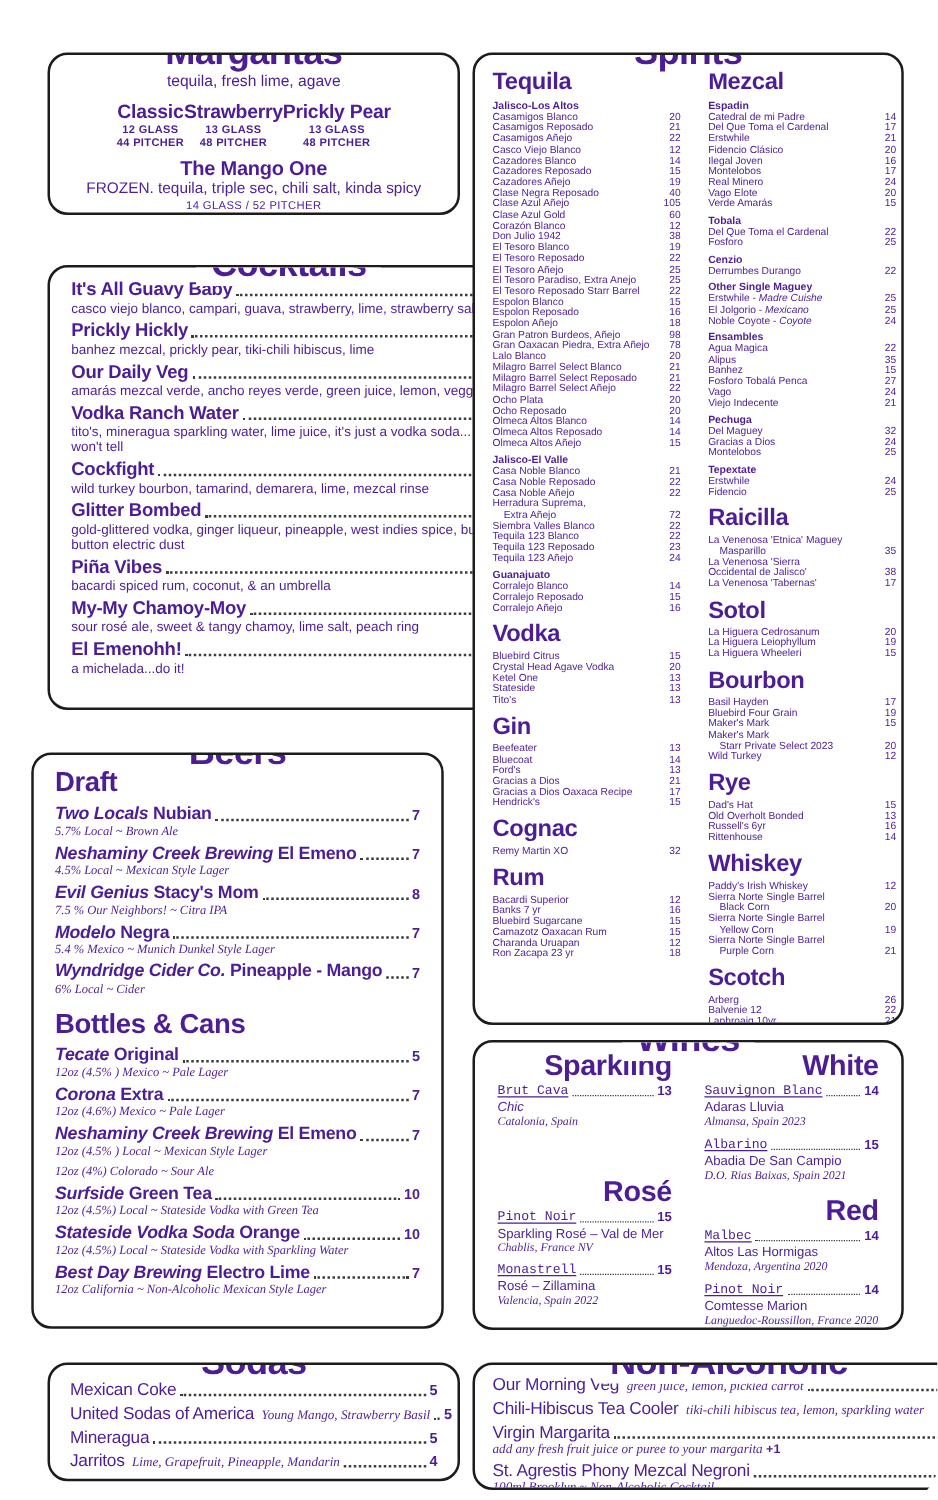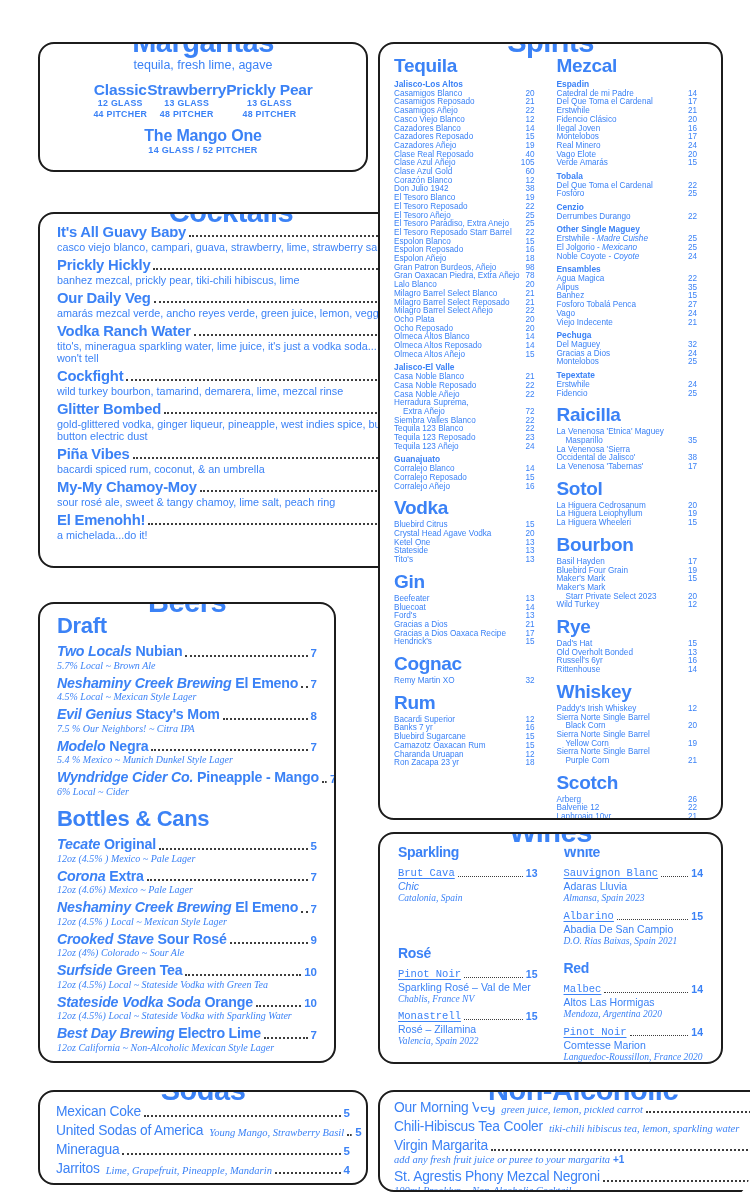--- a/index.html
+++ b/index.html
@@ -1,38 +1,38 @@
 <!DOCTYPE html>
 <html><head>
 <meta charset="utf-8">
 <style>
   html,body{margin:0;padding:0;background:#fff;}
-  .page{position:relative;width:750px;height:1200px;background:#fff;color:#3b82f6;
+  .page{position:relative;width:750px;height:1200px;background:#fff;color:#4c1d95;
         font-family:"Liberation Sans","DejaVu Sans",sans-serif;overflow:hidden;border-radius:28px;}
   .box{position:absolute;border:2px solid #1c1c1c;border-radius:16px;background:#fff;box-sizing:border-box;overflow:hidden;}
   .box-title{position:absolute;top:0;left:50%;transform:translate(-50%,-55%);margin:0;background:#fff;
              padding:0 12px;font-size:29px;font-weight:700;letter-spacing:-0.5px;white-space:nowrap;z-index:2;}
   
   .box-margaritas{left:38px;top:42px;width:330px;height:130px;}
   .box-cocktails{left:38px;top:212px;width:386px;height:356px;}
-  .box-beers{left:38px;top:602px;width:298px;height:461px;}
+  .box-beers{left:25px;top:602px;width:330px;height:461px;}
   .box-sodas{left:38px;top:1090px;width:330px;height:95px;}
   .box-spirits{left:378px;top:42px;width:345px;height:778px;}
   .box-wines{left:378px;top:832px;width:345px;height:232px;}
   .box-na{left:378px;top:1090px;width:410px;height:102px;}
   
   .marg-content{padding-top:15px;text-align:center;}
   .marg-sub{font-size:12.5px;line-height:13px;}
   .marg-variants{display:flex;justify-content:center;margin-top:10px;}
   .mvar-name{font-size:15.5px;font-weight:700;line-height:16px;letter-spacing:-0.2px;}
   .mvar-line{font-size:8.8px;font-weight:700;line-height:10.5px;letter-spacing:.3px;}
   .marg-feature{margin-top:8px;}
   .mf-name{font-size:16px;font-weight:700;line-height:17px;letter-spacing:-0.2px;}
   .mf-desc{font-size:12.3px;line-height:13.5px;}
-  .mf-price{font-size:9px;font-weight:700;letter-spacing:.3px;line-height:12px;}
+  .mf-price{font-size:9px;font-weight:400;letter-spacing:.3px;line-height:12px;}
   
   .lrow{display:flex;align-items:flex-end;}
   .leader{flex:1 1 auto;border-bottom:2px dotted #3d3d3d;margin:0 3px 3px 3px;min-width:5px;}
   .price{font-weight:700;font-size:11.5px;line-height:13px;white-space:nowrap;}
   
   .clist{padding:11px 17px 0;}
   .citem{margin-bottom:5px;}
   .cname{font-size:14.8px;font-weight:700;line-height:15px;letter-spacing:-0.2px;white-space:nowrap;}
   .cdesc{font-size:10.8px;line-height:12px;margin-top:1px;}
   
@@ -47,33 +47,33 @@
   .bcontent .bheading:nth-of-type(2){margin-top:10px;}
   
   .slist{padding:12px 16px 0;}
   .nalist{padding:8px 14px 0;}
   .sitem{margin-bottom:3.5px;}
   .sname{font-size:13.8px;font-weight:400;line-height:15.5px;letter-spacing:-0.2px;white-space:nowrap;}
   .sinline{font-size:10.5px;line-height:12px;margin-left:6px;white-space:nowrap;}
   .sdesc{font-size:10.5px;line-height:11.5px;margin-top:0.5px;}
   .splus{font-family:"Liberation Sans","DejaVu Sans",sans-serif;font-style:normal;font-weight:700;font-size:10px;}
   
-  .spirits-cols{display:flex;gap:18px;padding:12px 20px 0 14px;}
+  .spirits-cols{display:flex;gap:18px;padding:12px 0 0 14px;}
   .scol{flex:1;min-width:0;padding-right:4px;}
   .scat{font-size:19px;font-weight:700;letter-spacing:-0.3px;line-height:20px;margin:7px 0 3px;}
   .scol .scat:first-child{margin-top:0;}
   .ssub{font-size:8.4px;font-weight:700;line-height:9.2px;margin:3.5px 0 1px;}
   .srow{display:flex;justify-content:space-between;align-items:baseline;}
   .sn{font-size:8.2px;line-height:8.7px;}
   .sp{font-size:8.2px;line-height:8.7px;padding-left:4px;white-space:nowrap;}
   .ind{padding-left:9px;}
   
   .wines-cols{display:flex;gap:26px;padding:6px 18px 0;}
   .wine-col{flex:1;min-width:0;}
-  .wcat-h{font-size:14px;font-weight:700;letter-spacing:-0.3px;line-height:24px;margin:0 0 4px;}
+  .wcat-h{font-size:23px;font-weight:700;letter-spacing:-0.3px;line-height:24px;margin:0 0 4px;text-align:right;}
   .wine-col-left .wcat-h:not(:first-child){margin-top:37px;}
   .wine-col-right .wcat-h:not(:first-child){margin-top:10px;}
   .witem{margin-bottom:7px;}
   .wname{font-size:10.5px;line-height:11px;text-decoration:underline;text-underline-offset:1.5px;white-space:nowrap;font-family:Liberation Mono, monospace;}
   .wprice{font-weight:700;font-size:10.5px;line-height:11px;white-space:nowrap;}
   .wrow .leader{margin-bottom:2px;border-bottom-width:1.6px;}
   .wprod{font-size:10.5px;line-height:11px;margin-top:2px;}
   .wregion{font-size:9.5px;line-height:10.5px;margin-top:1px;}
   .it{font-style:italic;}
 </style>
@@ -98,20 +98,21 @@
             <div class="mvar-line">48 PITCHER</div>
           </div>
           <div class="mvar">
             <div class="mvar-name">Prickly Pear</div>
             <div class="mvar-line">13 GLASS</div>
             <div class="mvar-line">48 PITCHER</div>
           </div>
         </div>
       <div class="marg-feature">
         <div class="mf-name">The Mango One</div>
+        <div class="mf-desc">FROZEN. tequila, triple sec, chili salt, kinda spicy</div>
         <div class="mf-price">14 GLASS / 52 PITCHER</div>
       </div>
     </div>
   </section>
 
   <section class="box box-cocktails">
     <h1 class="box-title">Cocktails</h1>
     <div class="clist" id="cocktails-list">
         <div class="citem">
           <div class="lrow">
@@ -251,25 +252,20 @@
         </div>
         <div class="bitem">
           <div class="lrow">
             <span class="bname"><i class="bbrand">Neshaminy Creek Brewing</i> El Emeno</span>
             <span class="leader"></span>
             <span class="price">7</span>
           </div>
           <div class="bdesc serifit">12oz (4.5% ) Local ~ Mexican Style Lager</div>
         </div>
         <div class="bitem">
-          <div class="lrow">
-            <span class="bname"><i class="bbrand">Crooked Stave</i> Sour Rosé</span>
-            <span class="leader"></span>
-            <span class="price">9</span>
-          </div>
           <div class="bdesc serifit">12oz (4%) Colorado ~ Sour Ale</div>
         </div>
         <div class="bitem">
           <div class="lrow">
             <span class="bname"><i class="bbrand">Surfside</i> Green Tea</span>
             <span class="leader"></span>
             <span class="price">10</span>
           </div>
           <div class="bdesc serifit">12oz (4.5%) Local ~ Stateside Vodka with Green Tea</div>
         </div>
@@ -372,21 +368,21 @@
               </div>
             </div>
             <div class="srow-wrap">
               <div class="srow">
                 <span class="sn">Cazadores Añejo</span>
                 <span class="sp">19</span>
               </div>
             </div>
             <div class="srow-wrap">
               <div class="srow">
-                <span class="sn">Clase Real Reposado</span>
+                <span class="sn">Clase Negra Reposado</span>
                 <span class="sp">40</span>
               </div>
             </div>
             <div class="srow-wrap">
               <div class="srow">
                 <span class="sn">Clase Azul Añejo</span>
                 <span class="sp">105</span>
               </div>
             </div>
             <div class="srow-wrap">

